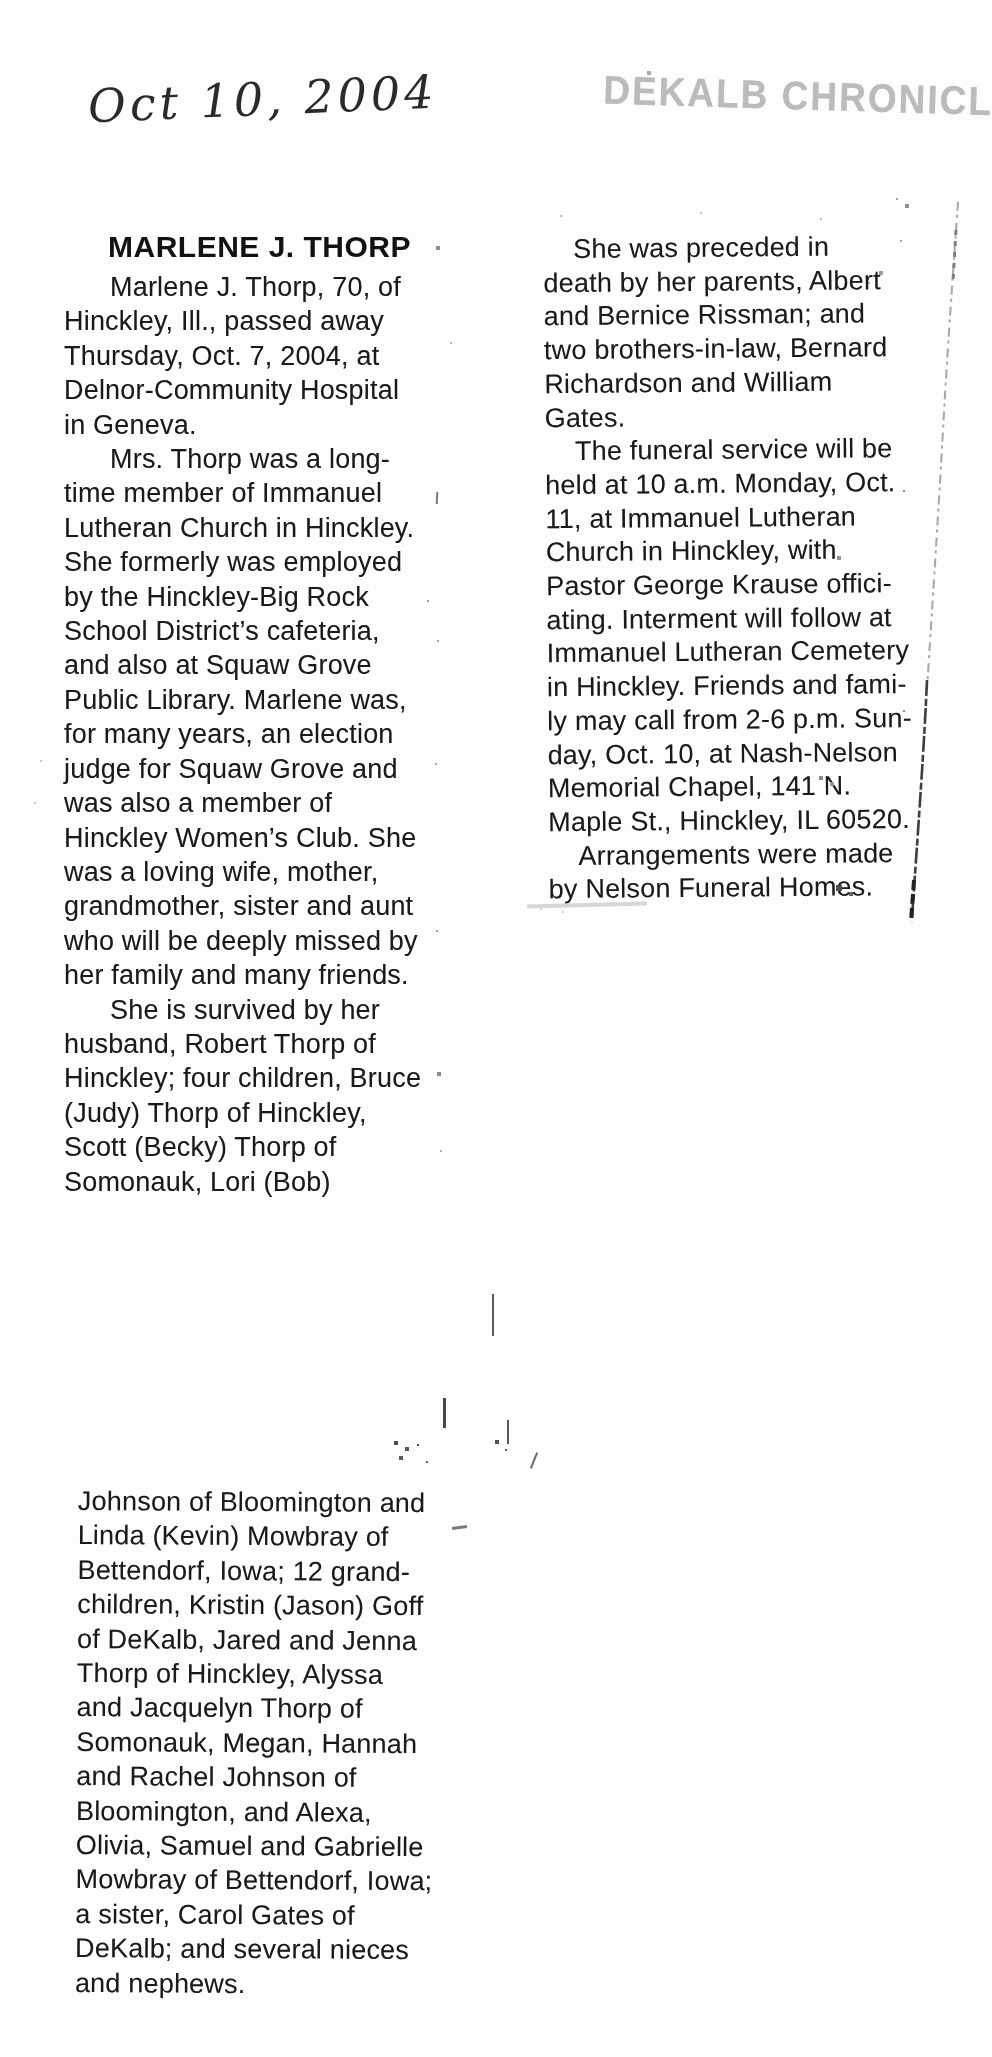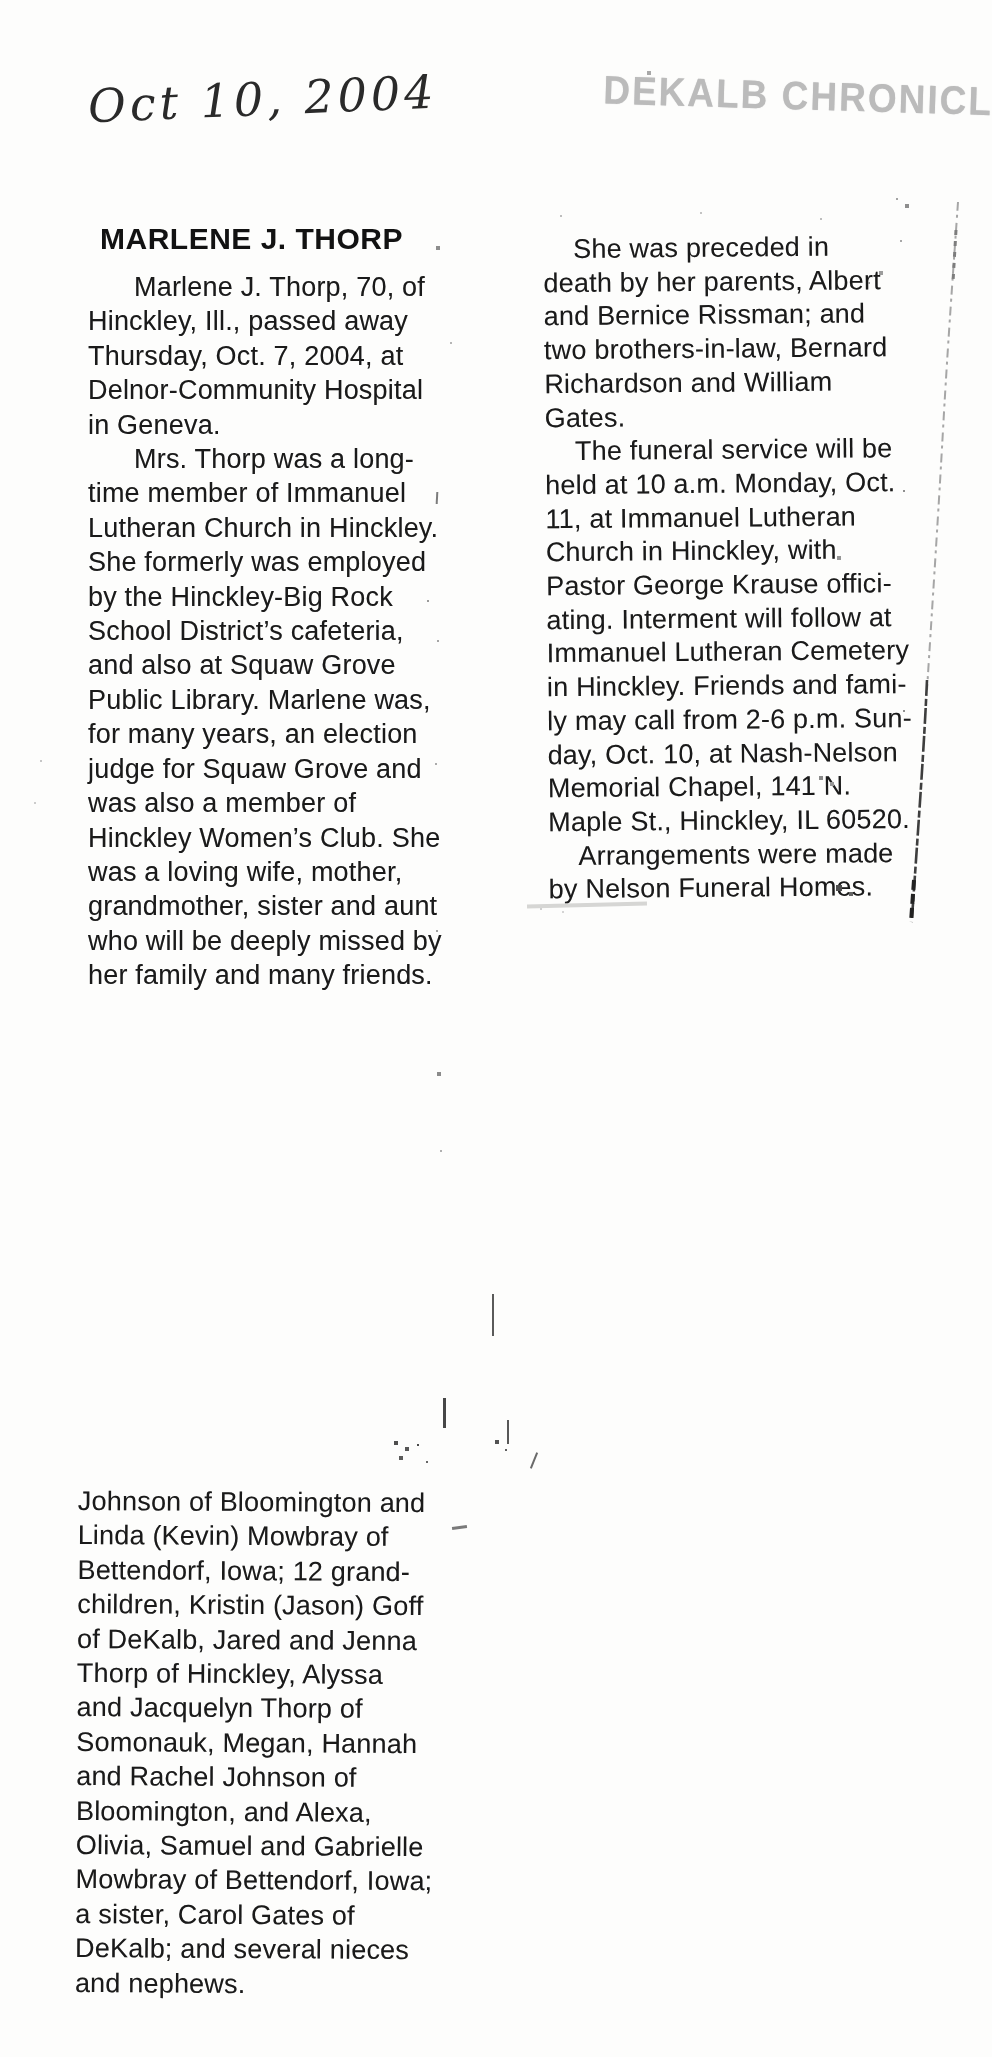--- a/index.html
+++ b/index.html
@@ -34,37 +34,37 @@
     color:#b6b6b6;
     transform:rotate(1.7deg) scaleY(1.08);
     transform-origin:left top;
     white-space:nowrap;
     text-shadow:0 0 1px #cfcfcf;
     opacity:.92;
   }
 
   .obit-title{
     position:absolute;left:100px;top:222px;
-    margin:0;
+    margin:8px;
     font-size:30px;font-weight:700;
     letter-spacing:.5px;
     color:#121212;
     white-space:nowrap;
   }
 
   .col{position:absolute;}
   .col p{
     margin:0;
     white-space:pre;            
     font-size:27px;
     letter-spacing:.2px;
     color:#1a1a1a;
     text-shadow:0 0 .6px rgba(0,0,0,.28);
   }
-  .left-col{left:64px;top:270px;margin-left:24px;}
+  .left-col{left:64px;top:270px;}
   .left-col p{line-height:34.4px;}
   .left-col p.indent{text-indent:46px;}
 
   .left-cont{left:78px;top:1484px;transform:rotate(.35deg);transform-origin:left top;}
   .left-cont p{line-height:34.4px;}
 
   .right-col{left:543px;top:230px;transform:rotate(-.5deg);transform-origin:right top;}
   .right-col p{line-height:33.7px;}
   .right-col p.indent{text-indent:30px;}
 
@@ -148,20 +148,26 @@
 and also at Squaw Grove
 Public Library. Marlene was,
 for many years, an election
 judge for Squaw Grove and
 was also a member of
 Hinckley Women’s Club. She
 was a loving wife, mother,
 grandmother, sister and aunt
 who will be deeply missed by
 her family and many friends.</p>
+    <p class="indent">She is survived by her
+husband, Robert Thorp of
+Hinckley; four children, Bruce
+(Judy) Thorp of Hinckley,
+Scott (Becky) Thorp of
+Somonauk, Lori (Bob)</p>
   </div>
 
   <div class="col left-cont">
     <p>Johnson of Bloomington and
 Linda (Kevin) Mowbray of
 Bettendorf, Iowa; 12 grand-
 children, Kristin (Jason) Goff
 of DeKalb, Jared and Jenna
 Thorp of Hinckley, Alyssa
 and Jacquelyn Thorp of

